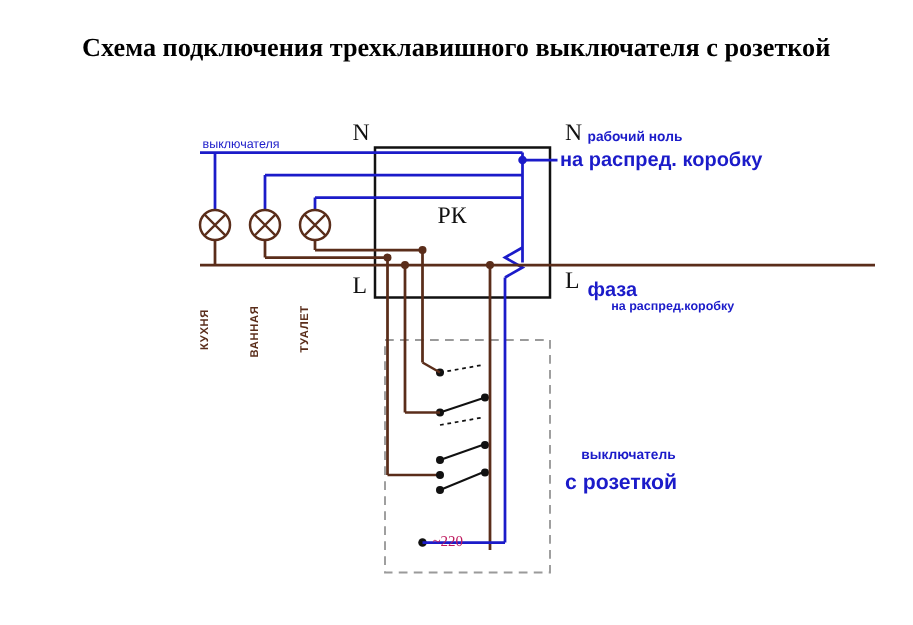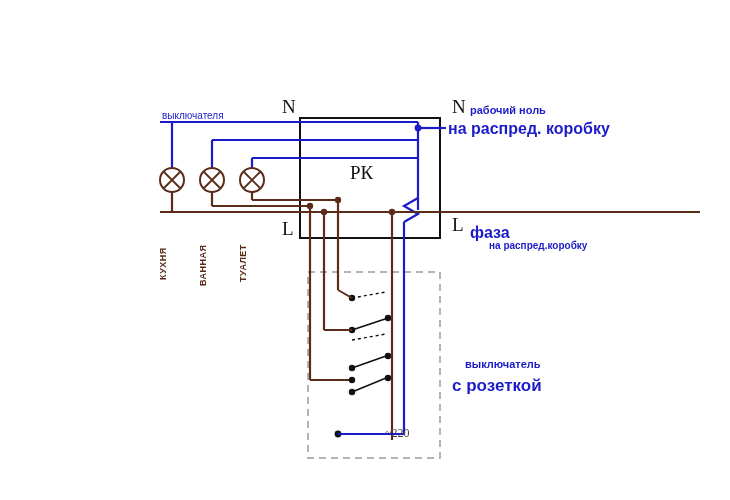--- a/index.html
+++ b/index.html
@@ -23,39 +23,40 @@
     white-space:nowrap;
   }
   svg{position:absolute;left:0;top:0;}
   .lbl{
     position:absolute;
     color:#1b1bc9;
     font-family:"Liberation Sans", sans-serif;
     white-space:nowrap;
   }
   .lbl-brown{color:#5a2d1a;}
-  .lbl-black{color:#404040;margin-left:39px;}
+  .lbl-black{color:#be185d;}
   .big{
     font-family:"Liberation Serif", serif;
     font-size:19px;
     color:#111111;
   }
   .vert{
     transform:rotate(-90deg);
     transform-origin:left bottom;
     font-size:9px;
     font-weight:bold;
     letter-spacing:0.5px;
   }
 </style>
 </head>
 <body>
 
 <div id="stage">
 
+  <div class="title">Схема подключения трехклавишного выключателя с розеткой</div>
 
   <svg width="730" height="500" viewBox="0 0 730 500">
 
     <rect x="300" y="118" width="140" height="120" fill="none" stroke="#111111" stroke-width="2"></rect>
 
     <rect x="308" y="272" width="132" height="186" fill="none" stroke="#9a9a9a" stroke-width="1.5" stroke-dasharray="7,5"></rect>
 
     <path d="M418 128 L446 128" fill="none" stroke="#1b1bc9" stroke-width="2.2"></path>
 
     <path d="M160 122 L418 122" fill="none" stroke="#1b1bc9" stroke-width="2.2"></path>

